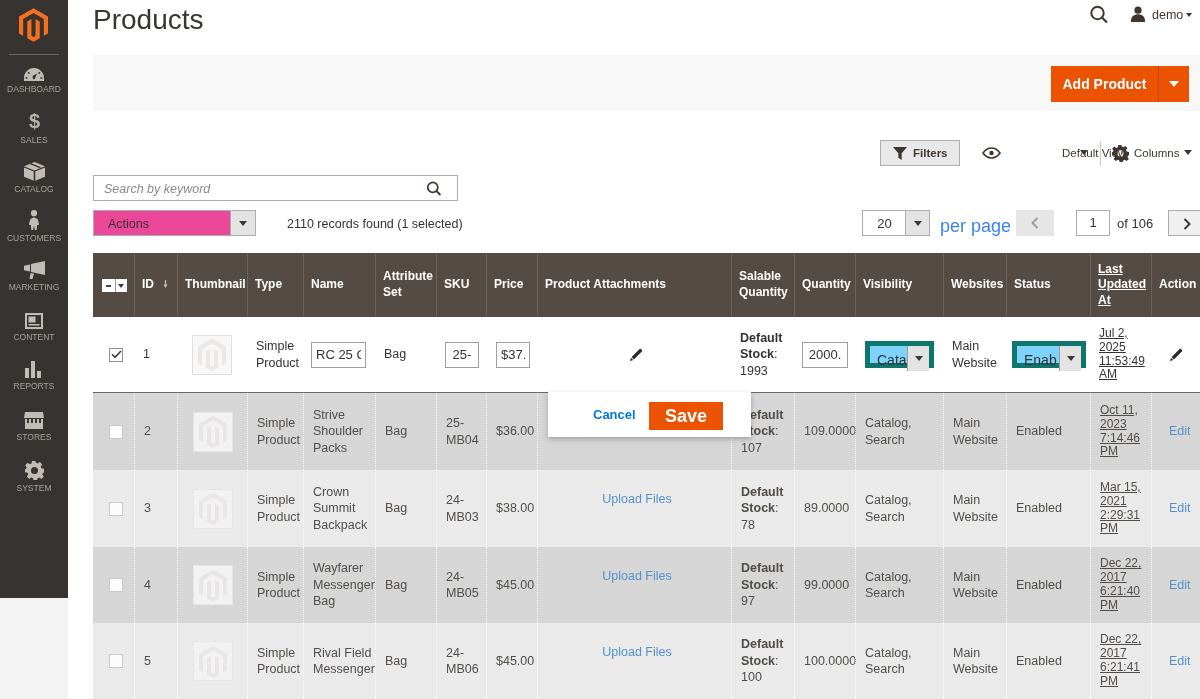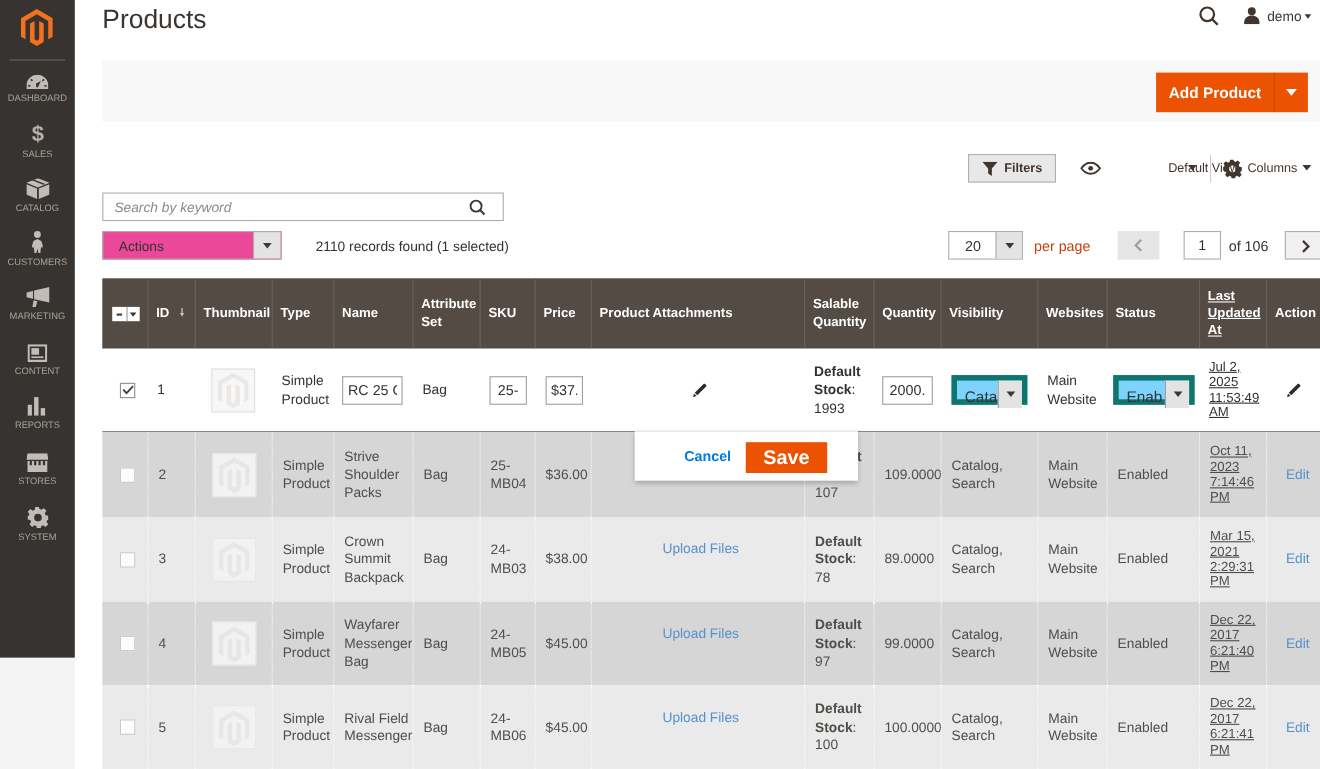--- a/index.html
+++ b/index.html
@@ -10,21 +10,21 @@
   
   #sidebar { left:0; top:0; width:68px; height:598px; background:#373330; }
   #subside { left:0; top:598px; width:68px; height:101px; background:#f4f3f3; }
   .menu-item { position:absolute; left:0; width:68px; text-align:center; color:#a9a199;
     font-size:8.5px; letter-spacing:0; }
   .menu-item svg { display:block; margin:0 auto 3px; }
   .mi-ic { fill:#c2bcb6; }
   #sep { left:9px; top:54px; width:50px; height:1px; background:#6e6861; }
 
   
-  #title { left:93px; top:4px; font-size:24px; color:#3a3530; }
+  #title { left:93px; top:4px; font-size:28px; color:#3a3530; }
   #demo { right:16px; top:8px; font-size:12.5px; color:#41362f; }
 
   
   #band { left:93px; top:55px; width:1107px; height:56px; background:#f8f8f8; }
   #addbtn { left:1051px; top:66px; width:138px; height:36px; background:#eb5202; color:#fff;
     font-size:14px; font-weight:bold; }
   #addbtn .txt { position:absolute; left:0; top:0; width:107px; height:36px; line-height:36px; text-align:center; }
   #addbtn .sep { position:absolute; left:107px; top:0; width:1px; height:36px; background:#c64a02; }
   #addbtn .car { position:absolute; left:108px; top:0; width:30px; height:36px; }
   .tri-dn-w { width:0; height:0; border-left:5px solid transparent; border-right:5px solid transparent;
@@ -43,21 +43,21 @@
   #kwsearch .ph { position:absolute; left:10px; top:6px; font-size:12.5px; font-style:italic; color:#8a8a8a; }
   #actions { left:93px; top:210px; width:163px; height:26px; border:1px solid #adadad; background:#ec4899; }
   #actions .lbl { position:absolute; left:14px; top:6px; font-size:12.5px; color:#333; }
   #actions .cbox { position:absolute; right:0; top:0; width:25px; height:24px; border-left:1px solid #adadad; background:#e3e3e3; }
   #records { left:287px; top:217px; font-size:12.5px; color:#333; }
 
   
   #psel { left:862px; top:210px; width:68px; height:26px; border:1px solid #adadad; background:#fff; }
   #psel .v { position:absolute; left:0; top:5px; width:43px; text-align:center; font-size:13px; color:#333; }
   #psel .cbox { position:absolute; right:0; top:0; width:24px; height:24px; border-left:1px solid #adadad; background:#e3e3e3; }
-  #perpage { left:940px; top:216px; font-size:13px; color:#c2410c; }
+  #perpage { left:940px; top:216px; font-size:18px; color:#3b82f6; }
   #prevbtn { left:1016px; top:210px; width:38px; height:26px; background:#e6e6e6; color:#9d9d9d;
     font-size:15px; text-align:center; line-height:24px; }
   #pginput { left:1076px; top:210px; width:34px; height:26px; border:1px solid #adadad; background:#fff;
     font-size:13px; color:#333; text-align:center; line-height:24px; }
   #of106 { left:1117px; top:216px; font-size:13px; color:#333; }
   #nextbtn { left:1168px; top:210px; width:38px; height:26px; background:#f0f0f0; border:1px solid #adadad;
     color:#41362f; font-size:15px; text-align:center; line-height:24px; }
 
   
   #grid { left:93px; top:253px; width:1147px; }
@@ -83,21 +83,21 @@
   .editrow { background:#fff; border-bottom:1px solid #686868; }
   .editrow .cell { color:#333; }
   input.gi { height:26px; border:1px solid #9e9e9e; background:#fff; font-family:"Liberation Sans",sans-serif;
     font-size:13px; color:#333; padding:0 4px; }
   .gsel { position:relative; height:27px; border:5px solid #0f766e; background:#7dd3fc;padding-left:32px; }
   .gsel .t { position:absolute; left:7px; top:5px; font-size:14px; color:#333; white-space:nowrap; overflow:hidden; }
   .gsel .cbox { position:absolute; right:0; top:0; height:25px; width:22px; border-left:1px solid #9e9e9e; background:#e3e3e3; }
   .link { color:#5592cb; }
 
   #popup { left:548px; top:392px; width:203px; height:45px; background:#fff;
-    box-shadow:0 2px 5px rgba(0,0,0,0.25); z-index:30;margin-left:29px; }
+    box-shadow:0 2px 5px rgba(0,0,0,0.25); z-index:30; }
   #popup .cancel { position:absolute; left:45px; top:15px; font-size:13px; font-weight:bold; color:#007bdb; }
   #popup .save { position:absolute; left:101px; top:10px; width:74px; height:28px; background:#eb5202;
     color:#fff; font-size:18px; font-weight:bold; text-align:center; line-height:28px; }
 </style>
 </head>
 <body>
 
 <div class="abs" id="sidebar">
   <svg class="abs" style="left:19px;top:8px" width="29" height="34" viewBox="0 0 24 27.75">
     <path fill="#f3701f" d="M12 0L0 6.93v13.88l3.43 1.99V8.91L12 3.96l8.57 4.95v13.89L24 20.81V6.93L12 0z"></path>

